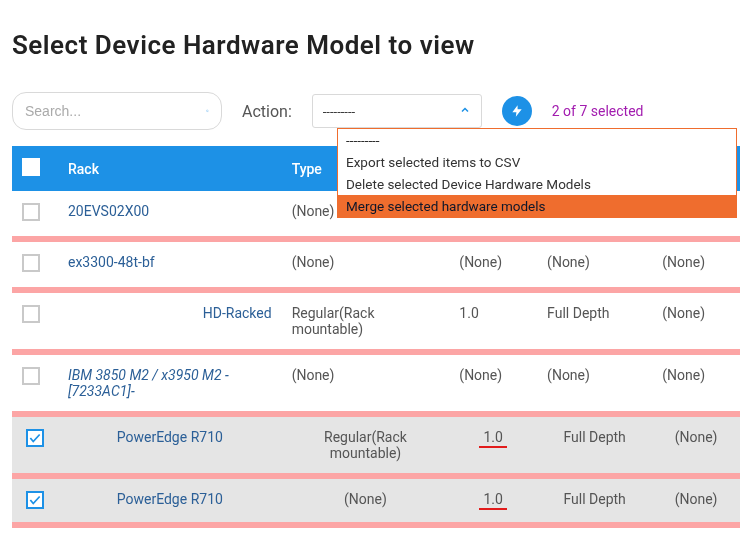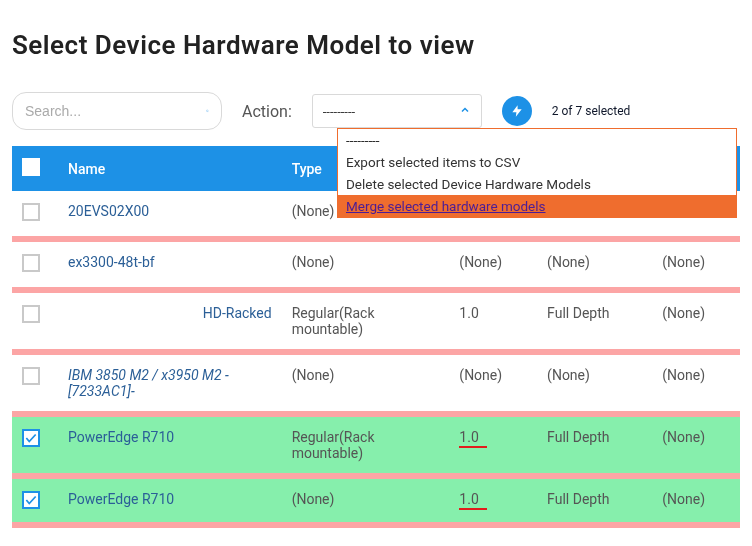--- a/index.html
+++ b/index.html
@@ -78,42 +78,41 @@
   .go-btn {
     width: 30px; height: 30px;
     background: #1d91e6;
     border-radius: 50%;
     display: flex; align-items: center; justify-content: center;
     color: #fff;
     font-weight: bold;
   }
   .go-btn svg { width: 14px; height: 14px; }
   .sel-count {
-    font-size: 12px;
-    color: #0f172a;
+    font-size: 14px;
+    color: #a21caf;
   }
   .dropdown {
     position: absolute;
     top: 36px;
     left: 325px;
     width: 400px;
     background: #fff;
     border: 1px solid #ef6d2e;
     z-index: 100;
     font-size: 13.5px;
   }
   .dropdown .dd-item {
     padding: 2px 8px;
     line-height: 18px;
     cursor: pointer;
   }
   .dropdown .dd-item.highlight {
     background: #ef6d2e;
-    color: #4c1d95;
-    text-decoration: underline;
+    color: #0f172a;
   }
   .dropdown .dd-item.dashes { color:#222; }
   table.data {
     width: 100%;
     border-collapse: collapse;
     font-size: 14px;
   }
   table.data thead th {
     background: #1d91e6;
     color: #fff;
@@ -123,21 +122,22 @@
     font-size: 14px;
   }
   table.data thead th:first-child { width: 46px; }
   table.data tbody td {
     padding: 12px 10px;
     border-bottom: 6px solid #fca5a5;
     vertical-align: top;
     color: #555;
   }
   table.data tbody tr.selected td {
-    background: #86efac;
+    background: #e5e5e5;
+    text-align: center;
   }
   .name-link {
     color: #2b5f97;
     text-decoration: none;
   }
   .cb {
     width: 18px; height: 18px;
     border: 2px solid #c9c9c9;
     background: #fff;
     display: inline-flex;
@@ -196,21 +196,21 @@
       <div class="dd-item highlight">Merge selected hardware models</div>
     </div>
 </div>
 
 <table class="data">
   <thead>
     <tr>
       <th>
         <span class="cb header"></span>
       </th>
-      <th>Name</th>
+      <th>Rack</th>
       <th>Type</th>
       <th></th>
       <th></th>
       <th>P</th>
     </tr>
   </thead>
   <tbody id="table-body">
       <tr>
         <td><span class="cb"></span></td>
         <td style="max-width: 160px;"><a class="name-link">20EVS02X00</a></td>

